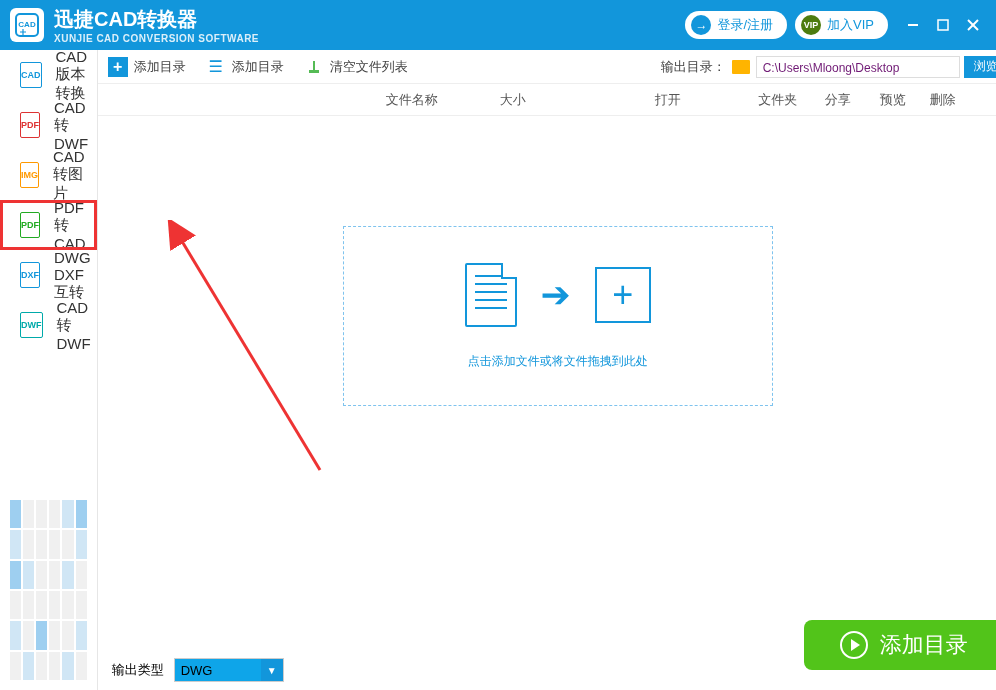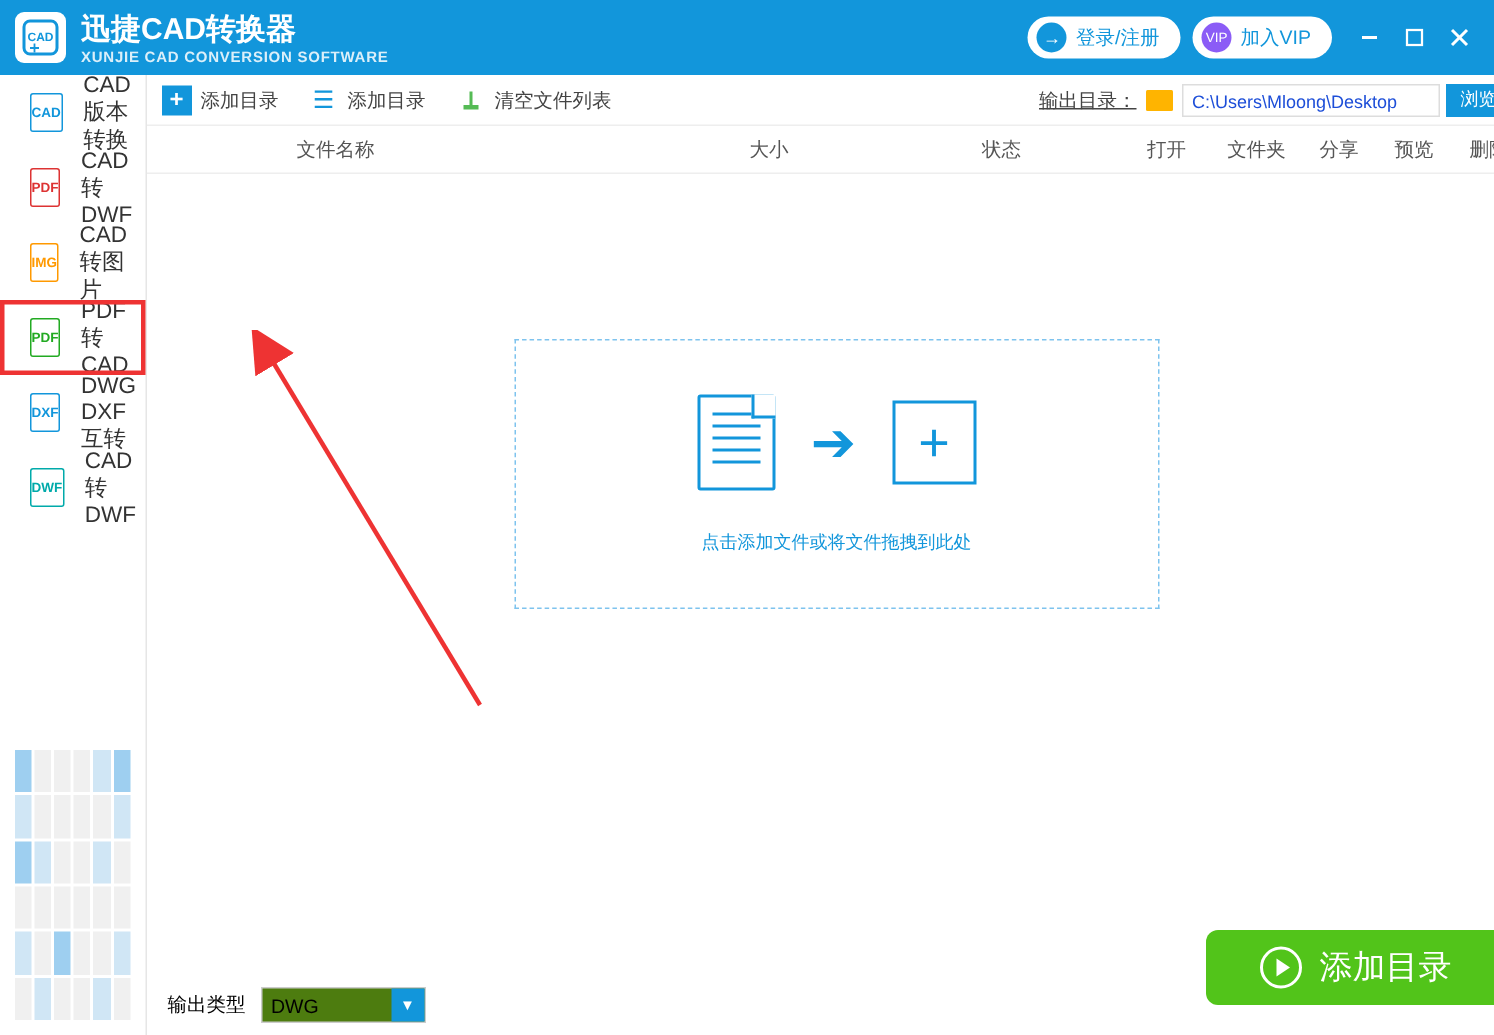--- a/index.html
+++ b/index.html
@@ -5,21 +5,21 @@
 * { margin: 0; padding: 0; box-sizing: border-box; font-family: "Microsoft YaHei", Arial, sans-serif; }
 body { background: #fff; width: 996px; height: 690px; overflow: hidden; position: relative; }
 
 .titlebar { height: 50px; background: #1296db; display: flex; align-items: center; padding: 0 10px; color: #fff; }
 .logo-box { width: 34px; height: 34px; background: #fff; border-radius: 6px; display: flex; align-items: center; justify-content: center; color: #1296db; font-size: 10px; font-weight: bold; margin-right: 10px; }
 .title-text { font-size: 20px; font-weight: 700; }
 .title-sub { font-size: 10px; opacity: 0.85; letter-spacing: 0.5px; font-weight: bold; }
 .titlebar-spacer { flex: 1; }
 .pill-btn { background: #fff; color: #1296db; border-radius: 16px; height: 28px; display: flex; align-items: center; padding: 0 14px 0 6px; font-size: 13px; margin-right: 8px; cursor: pointer; }
 .pill-btn .circle { width: 20px; height: 20px; border-radius: 50%; background: #1296db; color:#fff; display:flex; align-items:center; justify-content:center; margin-right:6px; font-size:12px; }
-.pill-btn.vip .circle { background: #8b5cf6; font-size:9px; font-weight:normal; }
+.pill-btn.vip .circle { background: #4d7c0f; font-size:9px; font-weight:bold; }
 .win-btn { width: 26px; height: 26px; display:flex; align-items:center; justify-content:center; color:#fff; cursor:pointer; margin-left:4px; }
 
 .body-wrap { display:flex; height: 640px; }
 .sidebar { width: 200px; border-right: 1px solid #e6e6e6; background:#fff; display:flex; flex-direction:column; }
 .side-item { display:flex; align-items:center; height:50px; padding-left:20px; cursor:pointer; font-size:15px; color:#333; }
 .side-icon { width:26px; height:26px; margin-right:14px; display:flex; align-items:center; justify-content:center; border:1px solid; font-size:9px; font-weight:bold; border-radius:2px; }
 .side-icon.blue { border-color:#1296db; color:#1296db; }
 .side-icon.red { border-color:#d33; color:#d33; background:#fff; }
 .side-icon.orange { border-color:#f90; color:#f90; }
 .side-icon.green { border-color:#2a2; color:#2a2; }
@@ -34,42 +34,42 @@
 .mosaic .g1 { background:#f0f0f0; }
 
 .main { flex:1; display:flex; flex-direction:column; position:relative; }
 .toolbar { height:34px; display:flex; align-items:center; padding:0 10px; font-size:13px; color:#444; border-bottom:1px solid #eee; }
 .tool-btn { display:flex; align-items:center; margin-right:20px; cursor:pointer; }
 .tool-btn .ic { width:20px; height:20px; margin-right:6px; display:flex; align-items:center; justify-content:center; }
 .ic.add { background:#1296db; color:#fff; font-size:16px; font-weight:bold; }
 .ic.list { color:#1296db; font-size:16px; }
 .ic.clear { color:#5b5; font-size:14px; }
 .toolbar-spacer { flex:1; }
-.outdir-label { margin-right:6px;text-decoration:underline; }
+.outdir-label { margin-right:6px; }
 .folder-ic { width:18px; height:14px; background:#ffb400; margin-right:6px; border-radius:1px; }
-.outdir-path { width:172px; height:22px; border:1px solid #ddd; background:#fff; color:#1d4ed8; font-size:12px; padding:0 6px; line-height:22px; overflow:hidden; white-space:nowrap; }
+.outdir-path { width:204px; height:22px; border:1px solid #ddd; background:#fff; color:#701a75; font-size:12px; padding:0 6px; line-height:22px; overflow:hidden; white-space:nowrap; }
 .browse-btn { background:#1296db; color:#fff; height:22px; padding:0 10px; font-size:12px; display:flex; align-items:center; margin-left:4px; cursor:pointer; }
 
 .list-header { height:32px; display:grid; grid-template-columns: 240px 150px 160px 60px 60px 50px 50px 50px; align-items:center; padding-left:100px; font-size:13px; color:#555; border-bottom:1px solid #eee; }
 .list-header span { text-align:center; }
-.list-header span:first-child { text-align:left; }
+.list-header span:first-child { text-align:right; }
 
 .drop-area { flex:1; display:flex; align-items:flex-start; justify-content:center; padding-top:110px; }
 .drop-box { width:430px; height:180px; border:1px dashed #7ec3ee; display:flex; flex-direction:column; align-items:center; justify-content:center; }
 .drop-icons { display:flex; align-items:center; gap:24px; margin-bottom:26px; }
 .doc-icon { width:52px; height:64px; border:2px solid #1296db; border-radius:2px; position:relative; }
 .doc-icon::before { content:""; position:absolute; top:10px; left:8px; right:8px; height:2px; background:#1296db; box-shadow: 0 8px 0 #1296db, 0 16px 0 #1296db, 0 24px 0 #1296db, 0 32px 0 #1296db; }
 .doc-icon::after { content:""; position:absolute; top:-2px; right:-2px; width:14px; height:14px; background:#fff; border-bottom:2px solid #1296db; border-left:2px solid #1296db; }
 .arrow-icon { font-size:36px; color:#1296db; }
 .plus-box { width:56px; height:56px; border:2px solid #1296db; display:flex; align-items:center; justify-content:center; color:#1296db; font-size:36px; font-weight:300; }
 .drop-text { color:#1296db; font-size:12px; }
 
 .bottom-row { height:40px; display:flex; align-items:center; padding:0 14px; font-size:13px; }
 .bottom-row label { margin-right:10px; }
-.select { width:110px; height:24px; border:1px solid #ccc; background:#4d7c0f; display:flex; align-items:center; padding:0 6px; font-size:13px; position:relative; }
+.select { width:110px; height:24px; border:1px solid #ccc; background:#0ea5e9; display:flex; align-items:center; padding:0 6px; font-size:13px; position:relative; }
 .select .caret { position:absolute; right:0; top:0; width:22px; height:100%; background:#1296db; color:#fff; display:flex; align-items:center; justify-content:center; font-size:10px; }
 
 .convert-btn { position:absolute; right:14px; bottom:20px; width:200px; height:50px; background:#52c41a; border-radius:8px; display:flex; align-items:center; justify-content:center; color:#fff; font-size:22px; cursor:pointer; gap:12px; }
 .play-circ { width:28px; height:28px; border:2px solid #fff; border-radius:50%; display:flex; align-items:center; justify-content:center; }
 .play-circ::after { content:""; border-left:9px solid #fff; border-top:6px solid transparent; border-bottom:6px solid transparent; margin-left:3px; }
 
 .annotation-arrow { position:absolute; top:220px; left:160px; pointer-events:none; z-index:50; }
 </style>
 </head>
 <body>
@@ -205,21 +205,20 @@
       <div class="folder-ic"></div>
       <div class="outdir-path">C:\Users\Mloong\Desktop</div>
       <div class="browse-btn">
           <span>浏览</span>
         </div>
     </div>
 
     <div class="list-header">
       <span>文件名称</span>
       <span>大小</span>
-      <span>状态</span>
       <span>打开</span>
       <span>文件夹</span>
       <span>分享</span>
       <span>预览</span>
       <span>删除</span>
     </div>
 
     <div class="drop-area">
       <div class="drop-box">
         <div class="drop-icons">

